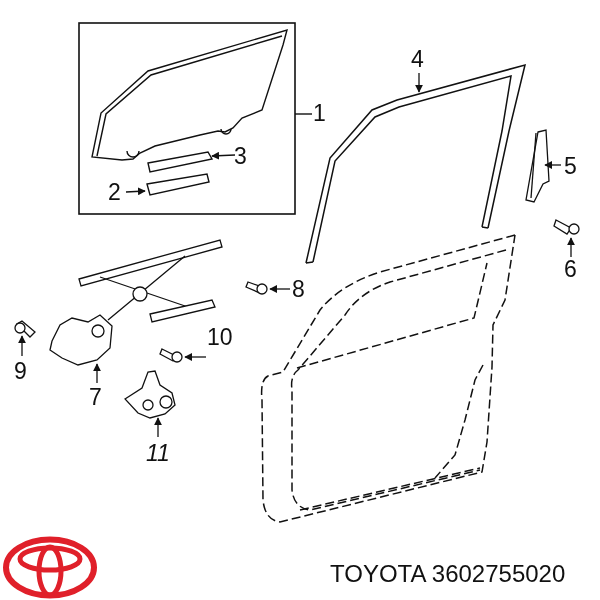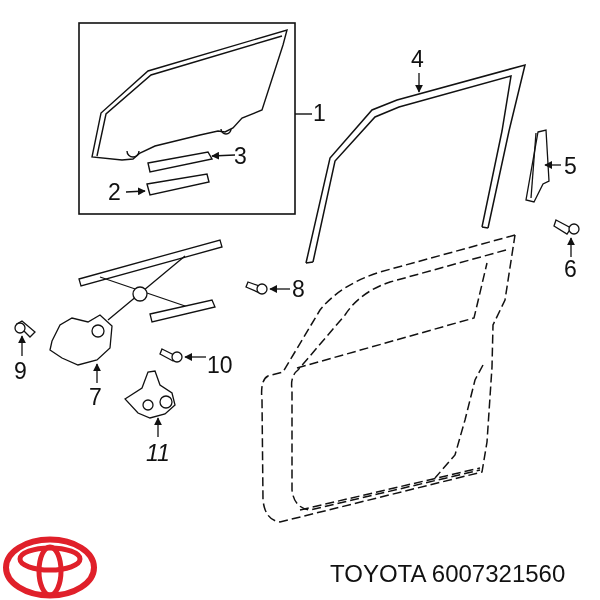--- a/index.html
+++ b/index.html
@@ -93,24 +93,24 @@
 
 <span class="callout" style="left:313px;top:102px;">1</span>
 <span class="callout" style="left:108px;top:181px;">2</span>
 <span class="callout" style="left:234px;top:145px;">3</span>
 <span class="callout" style="left:411px;top:48px;">4</span>
 <span class="callout" style="left:564px;top:155px;">5</span>
 <span class="callout" style="left:564px;top:258px;">6</span>
 <span class="callout" style="left:89px;top:386px;">7</span>
 <span class="callout" style="left:292px;top:278px;">8</span>
 <span class="callout" style="left:14px;top:360px;">9</span>
-<span class="callout" style="left:207px;top:354px;">10</span>
+<span class="callout" style="left:207px;top:326px;">10</span>
 <span class="callout" style="left:146px;top:442px;font-style:italic;">11</span>
 
 <svg class="logo" viewBox="0 0 96 63" xmlns="http://www.w3.org/2000/svg">
   <g fill="none" stroke="#e0202a">
     <ellipse cx="48" cy="31.5" rx="44" ry="28" stroke-width="6"></ellipse>
     <ellipse cx="48" cy="23" rx="30" ry="11" stroke-width="5"></ellipse>
     <ellipse cx="48" cy="35" rx="11" ry="24" stroke-width="5"></ellipse>
   </g>
 </svg>
 
-<div class="brand-text">TOYOTA 6007321560</div>
+<div class="brand-text">TOYOTA 3602755020</div>
 
 </body></html>

